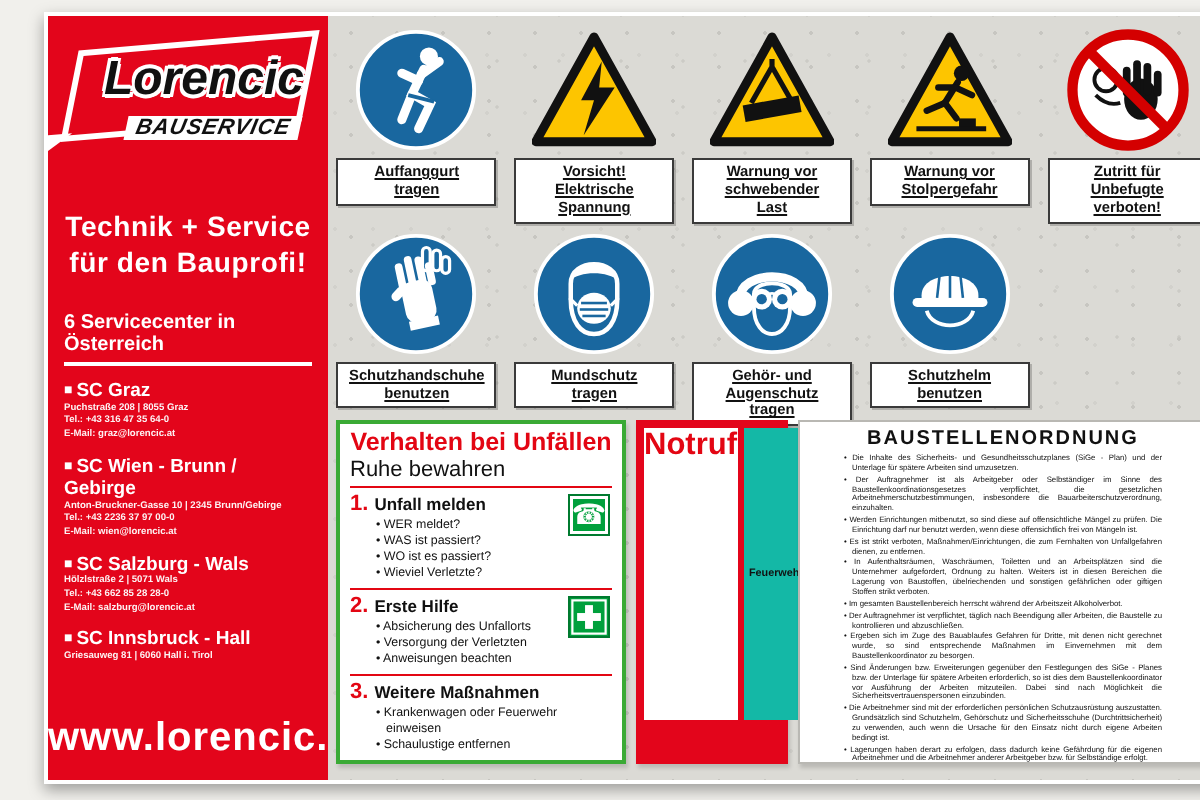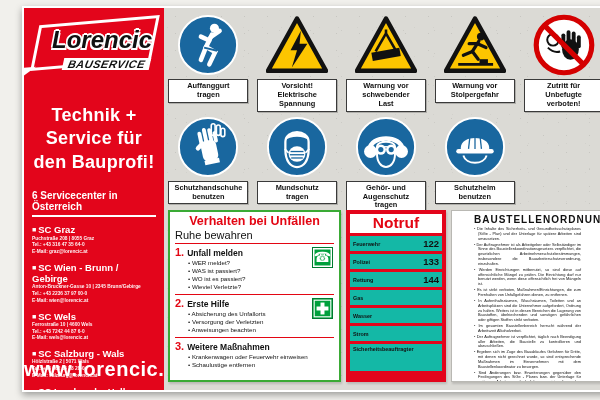--- a/index.html
+++ b/index.html
@@ -19,21 +19,21 @@
   .logo-flag::after { content:""; position:absolute; left:-16px; bottom:-13px;
                border-style:solid; border-width:14px 18px 0 0;
                border-color:#fff transparent transparent transparent; }
   .logo-brand { position:absolute; left:8px; top:10px; width:100%; text-align:center;
                font-size:24px; font-weight:bold; font-style:italic; color:#111; letter-spacing:0;
                text-shadow:-1.5px -1.5px 0 #fff, 1.5px -1.5px 0 #fff, -1.5px 1.5px 0 #fff,
                            1.5px 1.5px 0 #fff, 0 2px 0 #fff, 0 -2px 0 #fff; }
   .logo-sub { position:absolute; right:8px; top:42px; background:#fff; color:#111;
               font-weight:bold; font-style:italic; font-size:11px; padding:0 5px;
               transform:skewX(-12deg); letter-spacing:.5px; }
-  .tagline { margin:18px 6px 0; text-align:center; font-weight:bold; font-size:18px;
+  .tagline { margin:18px 6px 0; text-align:center; font-weight:bold; font-size:14px;
              line-height:1.3; letter-spacing:.3px; }
   .svc-header { margin:16px 8px 0; font-weight:bold; font-size:10px;
                 padding-bottom:3px; border-bottom:2px solid #fff; }
   .centers { margin:7px 8px 0; }
   .center { margin-bottom:6px; }
   .c-name { font-weight:bold; font-size:9.5px; line-height:1.2; }
   .c-name::before { content:"■ "; font-size:7px; vertical-align:1px; }
   .c-line { font-size:4.8px; line-height:1.4; font-weight:bold; opacity:.95; }
   .website { position:absolute; left:0; right:0; bottom:9px; text-align:center;
              font-weight:bold; font-size:20px; letter-spacing:.5px; }
@@ -50,46 +50,46 @@
 
   .picto-grid { position:absolute; left:2px; right:2px; top:4px; height:196px;
                 display:grid; grid-template-columns:repeat(5,1fr);
                 grid-template-rows:1fr 1fr; column-gap:4px; row-gap:2px; }
   .cell { display:flex; flex-direction:column; align-items:center; justify-content:flex-start; padding-top:2px; }
   .cell svg.sign { width:62px; height:62px; flex:0 0 auto; }
   .plabel { margin-top:3px; background:#fff; border:1px solid #3a3a3a;
             box-shadow:1px 1px 0 rgba(0,0,0,.2);
             font-size:7.4px; font-weight:bold; text-align:center; color:#111;
             line-height:1.2; padding:2px 14px; min-height:19px; max-width:80px;
-            display:flex; align-items:center; justify-content:center; }
+            display:flex; align-items:center; justify-content:center;text-decoration:underline; }
 
   .panels { position:absolute; left:4px; right:4px; top:202px; bottom:8px;
             display:flex; gap:5px; }
 
   
-  .acc { width:173px; background:#fff; border:2px solid #3aaa35; padding:3px 5px 2px;
+  .acc { width:145px; background:#fff; border:2px solid #3aaa35; padding:3px 5px 2px;
          overflow:hidden; box-shadow:1px 2px 2px rgba(0,0,0,.15); }
   .acc-title { color:#e30613; font-weight:bold; font-size:12.5px; text-align:center; line-height:1.1; }
   .acc-sub { color:#111; font-weight:normal; font-size:11px; text-align:left; margin-bottom:2px; }
   .step { border-top:1.5px solid #e30613; padding:2px 0 3px; position:relative; }
   .step-head { display:flex; align-items:baseline; gap:3px; }
   .snum { color:#e30613; font-weight:bold; font-size:11px; }
   .stitle { color:#111; font-weight:bold; font-size:8.5px; }
   .sbullets { list-style:none; margin:1px 0 0 13px; }
   .sbullets li { font-size:6.2px; line-height:1.3; color:#111; padding-left:5px; text-indent:-5px; }
   .sbullets li::before { content:"• "; }
   .picon { position:absolute; right:1px; top:3px; width:21px; height:21px;
            background:#00a03c; border:1px solid #007a2f; color:#fff;
            display:flex; align-items:center; justify-content:center;
            font-size:14px; line-height:1; box-shadow:inset 0 0 0 1.5px #fff; }
   .picon svg { width:21px; height:21px; display:block; }
 
   
-  .notruf { width:100px; background:#e3051b; padding:4px 4px 22px; display:flex;
-            flex-direction:column; gap:3px; box-shadow:1px 2px 2px rgba(0,0,0,.15); }
+  .notruf { width:76px; background:#e3051b; padding:4px 4px 22px; display:flex;
+            flex-direction:row; gap:3px; box-shadow:1px 2px 2px rgba(0,0,0,.15); }
   .ntitle { background:#fff; color:#e30613; font-weight:bold; font-size:15.5px;
             text-align:center; padding:0 0 1px; }
   .nrow { background:#14b8a6; display:flex; justify-content:space-between; align-items:center;
           padding:2px 3px; min-height:15px; }
   .nlabel { font-size:5.4px; font-weight:bold; color:#111; }
   .nnum { font-size:9.5px; font-weight:bold; color:#111; }
   .nrow.tall { min-height:27px; align-items:flex-start; }
 
   
   .rules { flex:1; background:#fff; border:1px solid #b9b8b3; padding:3px 22px 2px;
@@ -120,26 +120,20 @@
         <div class="c-name">SC Graz</div>
         <div class="c-line">Puchstraße 208 | 8055 Graz</div>
         <div class="c-line">Tel.: +43 316 47 35 64-0</div>
         <div class="c-line">E-Mail: graz@lorencic.at</div>
       </div>
       <div class="center">
         <div class="c-name">SC Wien - Brunn / Gebirge</div>
         <div class="c-line">Anton-Bruckner-Gasse 10 | 2345 Brunn/Gebirge</div>
         <div class="c-line">Tel.: +43 2236 37 97 00-0</div>
         <div class="c-line">E-Mail: wien@lorencic.at</div>
-      </div>
-      <div class="center">
-        <div class="c-name">SC Wels</div>
-        <div class="c-line">Ferrostraße 10 | 4600 Wels</div>
-        <div class="c-line">Tel.: +43 7242 44 87 6-0</div>
-        <div class="c-line">E-Mail: wels@lorencic.at</div>
       </div>
       <div class="center">
         <div class="c-name">SC Salzburg - Wals</div>
         <div class="c-line">Hölzlstraße 2 | 5071 Wals</div>
         <div class="c-line">Tel.: +43 662 85 28 28-0</div>
         <div class="c-line">E-Mail: salzburg@lorencic.at</div>
       </div>
       <div class="center">
         <div class="c-name">SC Innsbruck - Hall</div>
         <div class="c-line">Griesauweg 81 | 6060 Hall i. Tirol</div>

